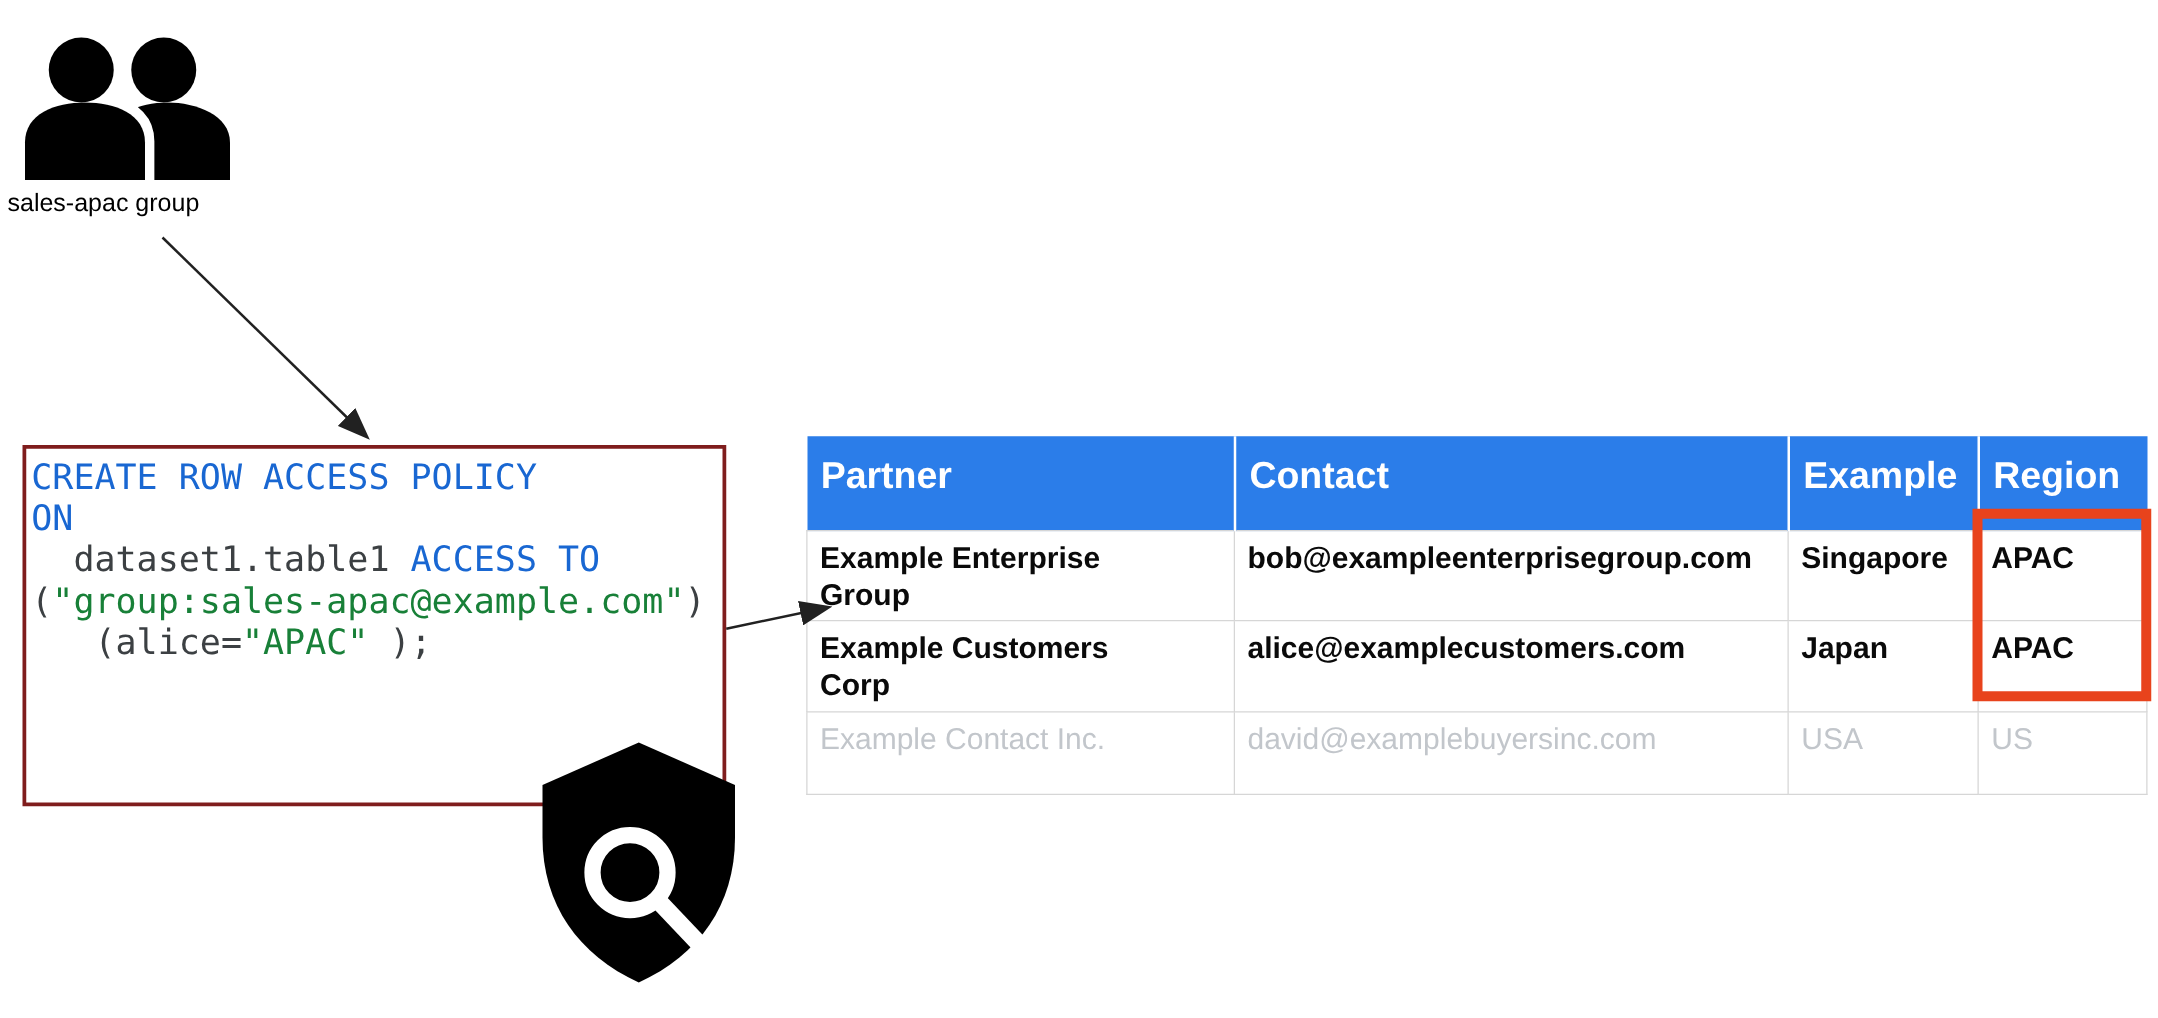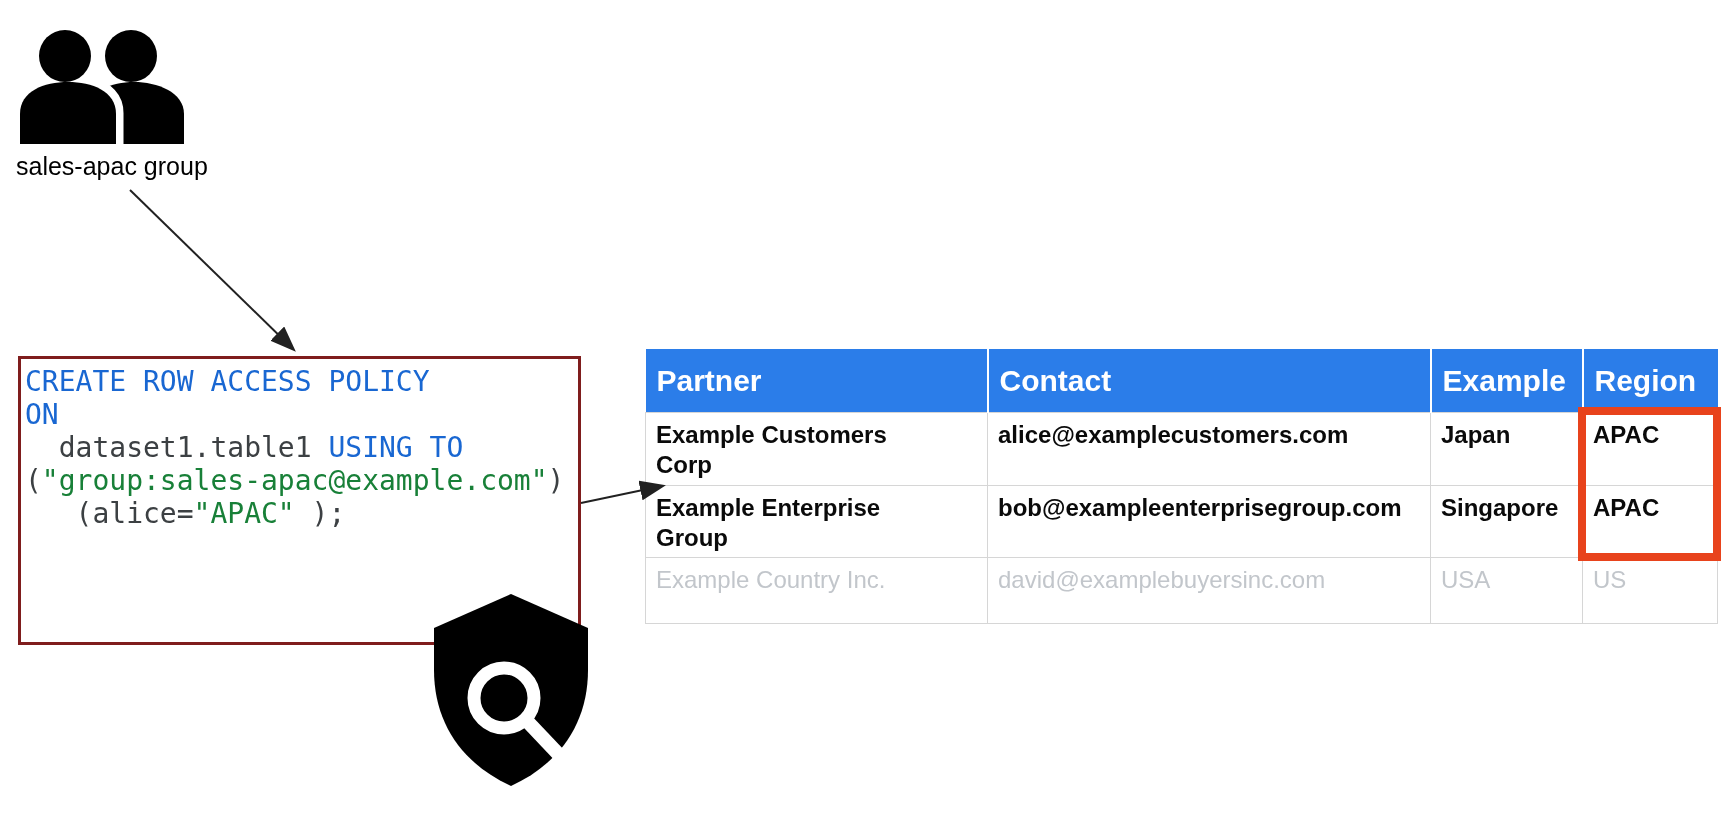--- a/index.html
+++ b/index.html
@@ -4,21 +4,21 @@
 <style>
   html,body{margin:0;padding:0;background:#fff;}
   .canvas{
     position:relative;width:1726px;height:814px;background:#ffffff;
     overflow:hidden;font-family:"Liberation Sans",sans-serif;
     --header-bg:#2b7de9;--kw:#1967d2;--str:#188038;--code-text:#3c4043;
     --muted:#c2c6cb;--highlight:#e8431c;
   }
   
   .group-icon{position:absolute;left:18px;top:28px;width:170px;height:118px;}
-  .group-label{position:absolute;left:16px;top:152px;font-size:25px;color:#000;white-space:nowrap;}
+  .group-label{position:absolute;left:6px;top:152px;font-size:20px;color:#000;white-space:nowrap;}
   
   .arrows{position:absolute;left:0;top:0;width:1726px;height:814px;pointer-events:none;z-index:6;}
   
   .code-box{
     position:absolute;left:18px;top:356px;width:563px;height:289px;
     border:3px solid #7f1d1d;box-sizing:border-box;background:#fff;
     padding:6px 2px 0 4px;
   }
   .code-line{
     font-family:"DejaVu Sans Mono","Liberation Mono",monospace;
@@ -26,21 +26,21 @@
   }
   .seg-keyword{color:var(--kw);}
   .seg-string{color:var(--str);}
   .seg-plain{color:var(--code-text);}
   
   .shield-icon{position:absolute;left:428px;top:592px;width:166px;height:196px;z-index:4;}
   
   .partners-table{position:absolute;left:645px;top:349px;border-collapse:collapse;table-layout:fixed;width:1072px;z-index:1;}
   .partners-table th{
     background:var(--header-bg);color:#fff;font-size:30px;font-weight:bold;
-    text-align:left;height:63px;padding:0 0 0 11px;vertical-align:middle;
+    text-align:left;height:63px;padding:0 0 12px 11px;vertical-align:middle;
     border-right:2px solid #fff;
   }
   .partners-table th:last-child{border-right:none;}
   .partners-table td{
     border:1px solid #d6d6d6;vertical-align:top;padding:7px 8px 0 10px;
     font-size:24px;line-height:30px;background:#fff;
   }
   tr.emphasized td{font-weight:bold;color:#0a0a0a;}
   tr.muted td{font-weight:normal;color:var(--muted);}
   .partner-text{display:block;max-width:270px;}
@@ -73,21 +73,21 @@
         <path d="M0,0 L13,5 L0,10 Z" fill="#212121"></path>
       </marker>
     </defs>
     <line x1="130" y1="190" x2="293" y2="349" stroke="#212121" stroke-width="2" marker-end="url(#arrowhead)"></line>
     <line x1="581" y1="503" x2="662" y2="486" stroke="#212121" stroke-width="2" marker-end="url(#arrowhead)"></line>
   </svg>
 
   <div class="code-box" id="code-box">
       <div class="code-line"><span class="seg-keyword">CREATE ROW ACCESS POLICY</span></div>
       <div class="code-line"><span class="seg-keyword">ON</span></div>
-      <div class="code-line"><span class="seg-plain">  dataset1.table1 </span><span class="seg-keyword">USING TO</span></div>
+      <div class="code-line"><span class="seg-plain">  dataset1.table1 </span><span class="seg-keyword">ACCESS TO</span></div>
       <div class="code-line"><span class="seg-plain">(</span><span class="seg-string">"group:sales-apac@example.com"</span><span class="seg-plain">)</span></div>
       <div class="code-line"><span class="seg-plain">   (alice=</span><span class="seg-string">"APAC"</span><span class="seg-plain"> );</span></div>
     </div>
 
   <svg class="shield-icon" viewBox="0 0 166 196" aria-hidden="true">
     <path d="M83 2 L160 36 L160 78 C160 132 131 172 83 194 C35 172 6 132 6 78 L6 36 Z" fill="#000000"></path>
     <circle cx="76" cy="106" r="30" fill="none" stroke="#ffffff" stroke-width="13"></circle>
     <line x1="99" y1="129" x2="136" y2="168" stroke="#ffffff" stroke-width="14"></line>
   </svg>
 
@@ -100,39 +100,39 @@
     </colgroup>
     <thead>
         <tr id="table-head-row">
           <th>Partner</th>
           <th>Contact</th>
           <th>Example</th>
           <th>Region</th>
         </tr>
       </thead>
     <tbody id="table-body">
+        <tr class="emphasized" style="height: 72px;">
+          <td>
+            <span class="partner-text">Example Enterprise Group</span>
+          </td>
+          <td><span>bob@exampleenterprisegroup.com</span></td>
+          <td><span>Singapore</span></td>
+          <td><span>APAC</span></td>
+        </tr>
         <tr class="emphasized" style="height: 73px;">
           <td>
             <span class="partner-text">Example Customers Corp</span>
           </td>
           <td><span>alice@examplecustomers.com</span></td>
           <td><span>Japan</span></td>
           <td><span>APAC</span></td>
         </tr>
-        <tr class="emphasized" style="height: 72px;">
-          <td>
-            <span class="partner-text">Example Enterprise Group</span>
-          </td>
-          <td><span>bob@exampleenterprisegroup.com</span></td>
-          <td><span>Singapore</span></td>
-          <td><span>APAC</span></td>
-        </tr>
         <tr class="muted" style="height: 66px;">
           <td>
-            <span class="partner-text">Example Country Inc.</span>
+            <span class="partner-text">Example Contact Inc.</span>
           </td>
           <td><span>david@examplebuyersinc.com</span></td>
           <td><span>USA</span></td>
           <td><span>US</span></td>
         </tr>
       </tbody>
   </table>
 
   <div class="highlight-box"></div>
 

